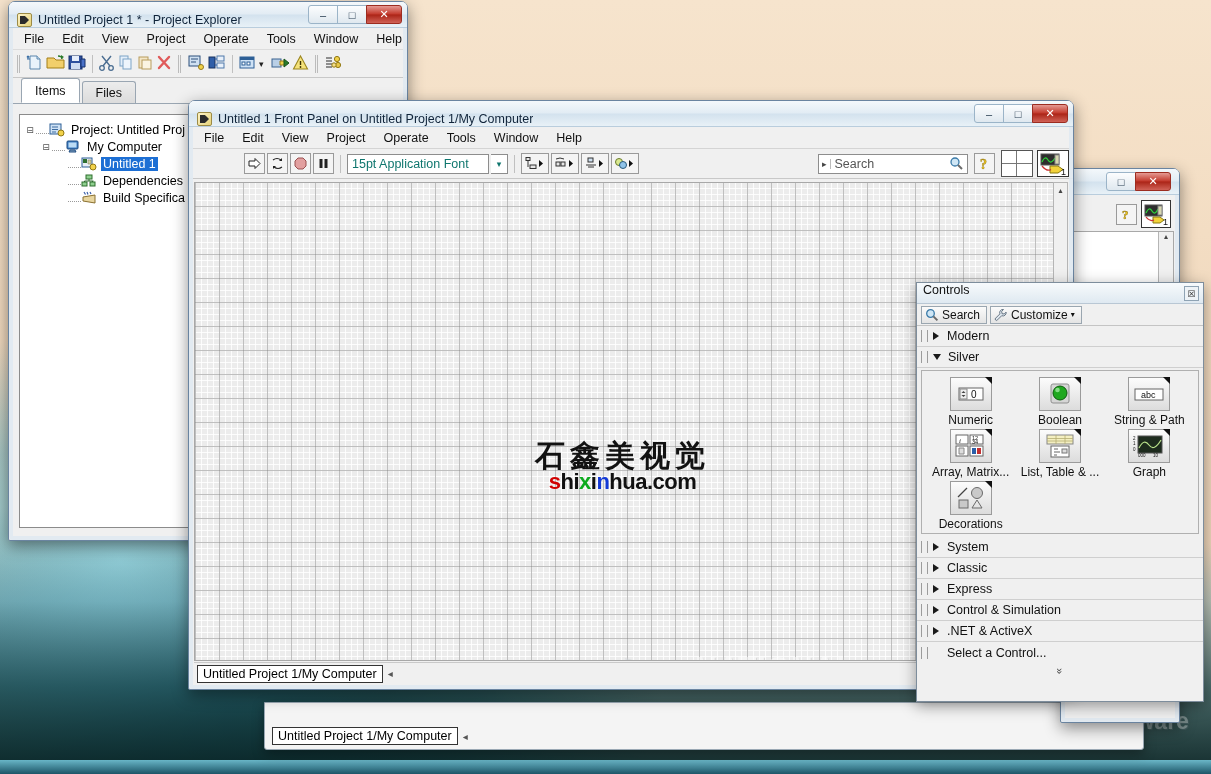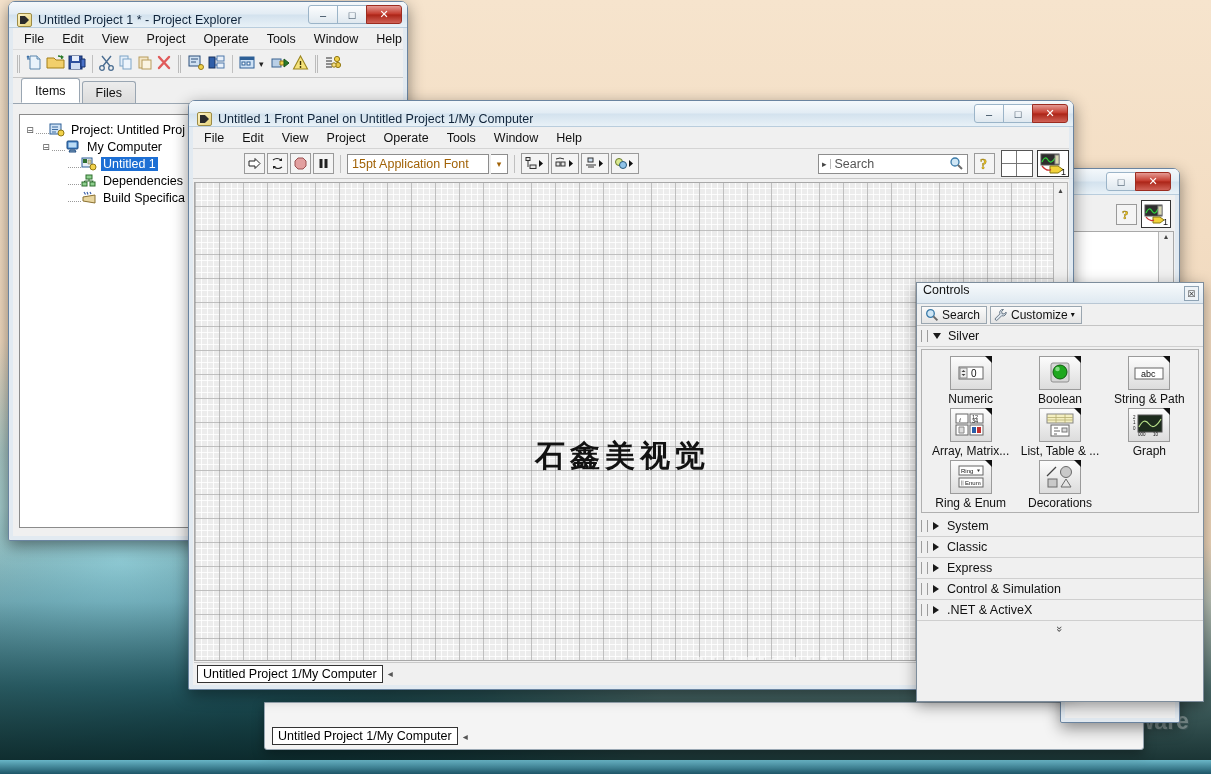--- a/index.html
+++ b/index.html
@@ -139,21 +139,21 @@
     margin-left:3px; height:18px; display:flex; align-items:center;
   }
   .lefttick { font-size:10px; color:#555; margin-left:5px; }
 
   .searchbox {
     width:150px; height:20px; border:1px solid #8d8d8d; background:#fff;
     display:flex; align-items:center; padding:0 3px; font-size:12.5px; color:#555;
   }
   .selector {
     height:20px; border:1px solid #8d8d8d; background:#fff;
-    display:flex; align-items:center; font-size:12.5px; color:#a16207;
+    display:flex; align-items:center; font-size:12.5px; color:#0f766e;
   }
   .tbtn {
     width:21px; height:21px; border:1px solid #9a9a9a; background:#f4f4f4;
     display:flex; align-items:center; justify-content:center;
   }
 
   
   #wm-shixinhua { position:absolute; left:340px; top:258px; text-align:center; }
   #wm-shixinhua .cn {
     font-family:"DejaVu Serif", serif; font-size:30px; font-weight:bold;
@@ -591,20 +591,21 @@
         <path d="M2 13 q5 6 9 3.5" stroke="#c33" fill="none" stroke-width="1.2"></path>
       </svg>
       <span style="position:absolute;right:2px;bottom:-1px;font-size:9px;color:#111;">1</span>
     </div>
   </div>
 
   <div id="fp-canvas">
 
     <div id="wm-shixinhua">
       <div class="cn">石鑫美视觉</div>
+      <div class="dom"><span style="color:#d00000">s</span><span style="color:#111">h</span><span style="color:#111">i</span><span style="color:#0cab1e">x</span><span style="color:#111">i</span><span style="color:#1339d6">n</span><span style="color:#111">hua.com</span></div>
     </div>
 
     <div id="wm-ni-eagle">
       <svg width="90" height="78" viewBox="0 0 90 78">
         <path d="M6 8 Q32 14 42 30 Q50 44 40 70 Q36 48 24 38 Q14 30 6 8z" fill="#ffffff" stroke="#d2d6da" stroke-width="1.6"></path>
         <path d="M44 10 L86 10 L64 34z" fill="#ffffff" stroke="#d2d6da" stroke-width="1.6"></path>
       </svg>
     </div>
     <div id="wm-ni">
       <div class="l1">NATIONAL</div>
@@ -648,20 +649,25 @@
     </div>
     <div class="ptbtn">
       <svg width="14" height="14" viewBox="0 0 14 14">
         <path d="M9.5 1.5a3.2 3.2 0 0 0-3.6 4.4L1.8 10a1.3 1.3 0 1 0 1.8 1.8l4.1-4.1a3.2 3.2 0 0 0 4.4-3.6L10.3 6 8 5.7 7.7 3.4z" fill="#dfe7ee" stroke="#5b6b7a" stroke-width=".9"></path>
       </svg>
       <span>Customize</span>
       <span style="font-size:8px;">▾</span>
     </div>
   </div>
 
+  <div class="prow">
+    <span class="grip"></span>
+    <span class="tri"></span>
+    <span>Modern</span>
+  </div>
   <div class="prow">
     <span class="grip"></span>
     <span class="tri down"></span>
     <span>Silver</span>
   </div>
 
   <div class="pbody">
     <div class="pgrid">
 
       <div class="pcell">
@@ -742,34 +748,20 @@
               <text x="1" y="6" font-size="4.5" fill="#111" font-family="Liberation Sans, sans-serif">2</text>
               <text x="1" y="11" font-size="4.5" fill="#111" font-family="Liberation Sans, sans-serif">1</text>
               <text x="1" y="17" font-size="4.5" fill="#111" font-family="Liberation Sans, sans-serif">0</text>
               <text x="6" y="23" font-size="4.5" fill="#111" font-family="Liberation Sans, sans-serif">000</text>
               <text x="21" y="23" font-size="4.5" fill="#111" font-family="Liberation Sans, sans-serif">10</text>
             </svg>
         </div>
         <div class="pcap">Graph</div>
       </div>
 
-      <div class="pcell">
-        <div class="picon">
-          <div class="corner"></div>
-          <svg width="34" height="26" viewBox="0 0 34 26">
-              <rect x="5" y="2" width="24" height="9" fill="#fff" stroke="#666"></rect>
-              <text x="7" y="9" font-size="6" font-family="Liberation Sans, sans-serif" fill="#111">Ring</text>
-              <path d="M23 5.5l3 0-1.5 2.5z" fill="#333"></path>
-              <rect x="5" y="14" width="24" height="9" fill="#fff" stroke="#666"></rect>
-              <path d="M7.5 16.5v5M9 16.5v5" stroke="#888" stroke-width=".7"></path>
-              <text x="11" y="21" font-size="6" font-family="Liberation Sans, sans-serif" fill="#111">Enum</text>
-            </svg>
-        </div>
-        <div class="pcap">Ring &amp; Enum</div>
-      </div>
 
       <div class="pcell">
         <div class="picon">
           <div class="corner"></div>
           <svg width="34" height="26" viewBox="0 0 34 26">
               <path d="M4 12L13 3" stroke="#444" stroke-width="1.3"></path>
               <circle cx="23" cy="8" r="5.5" fill="#c9c9c9" stroke="#6a6a6a"></circle>
               <rect x="5" y="15" width="9" height="8" fill="#c9c9c9" stroke="#6a6a6a"></rect>
               <path d="M23 15l5 8h-10z" fill="none" stroke="#6a6a6a"></path>
             </svg>
@@ -800,15 +792,20 @@
     <div class="prow">
       <span class="grip"></span>
       <span class="tri"></span>
       <span>Control &amp; Simulation</span>
     </div>
     <div class="prow">
       <span class="grip"></span>
       <span class="tri"></span>
       <span>.NET &amp; ActiveX</span>
     </div>
+    <div class="prow plastrow">
+      <span class="grip"></span>
+      <span style="width:14px;"></span>
+      <span>Select a Control...</span>
+    </div>
     <div class="chev" style="transform:rotate(90deg);">»</div>
   </div>
 </div>
 
 </body></html>

